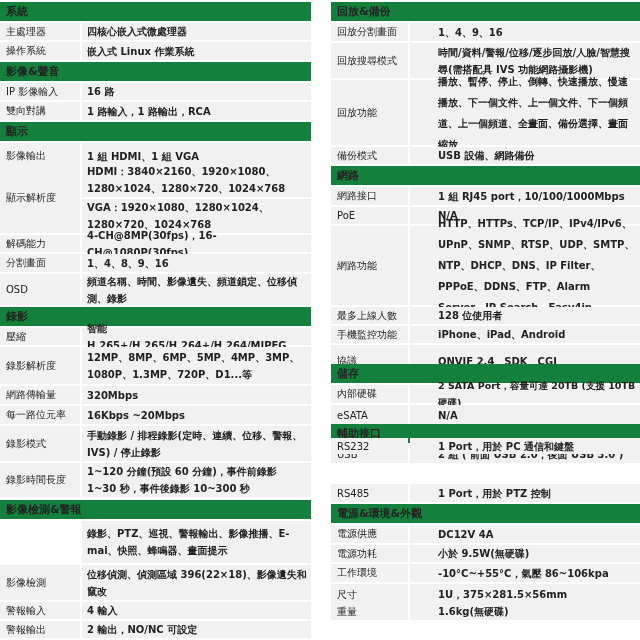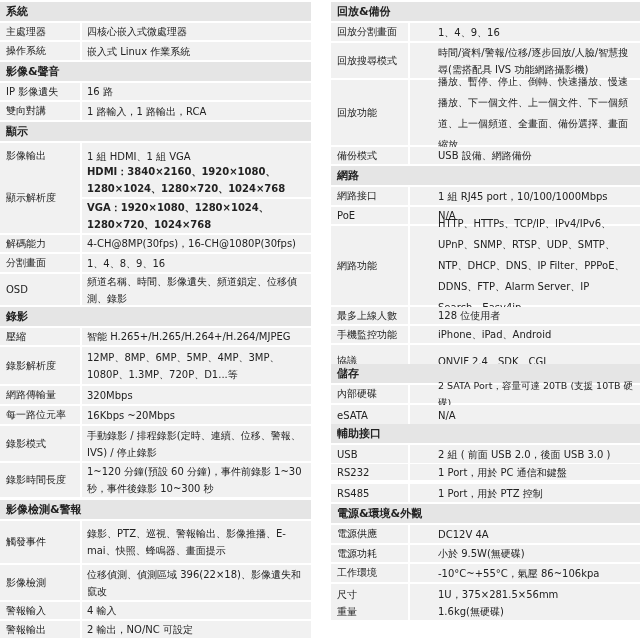--- a/index.html
+++ b/index.html
@@ -1,27 +1,27 @@
 <!DOCTYPE html>
 <html><head>
 <meta charset="utf-8">
 <style>
   html, body { margin:0; padding:0; background:#ffffff; }
   body { width:640px; height:640px; position:relative; overflow:hidden;
          font-family:"DejaVu Sans","Liberation Sans",sans-serif; color:#1a1a1a; }
   .panel { position:absolute; top:0; }
   .panel.left { left:0; width:311px; }
   .panel.right { left:331px; width:309px; }
-  .hdr { position:absolute; left:0; right:0; height:19px; background:#e5e5e5;
+  .hdr { position:absolute; left:0; right:0; height:19px; background:#15803d;
          font-size:11px; font-weight:bold; line-height:19px; padding-left:6px; color:#222; box-sizing:border-box; }
   .row { position:absolute; left:0; right:0; }
   .lab { position:absolute; left:0; top:0; bottom:0; background:#f1f1f1;
          font-size:10px; font-weight:normal; display:flex; align-items:center; padding-left:6px; box-sizing:border-box; color:#222; }
   .val { position:absolute; top:0; bottom:0; right:0; background:#f1f1f1;
-         font-size:10px; font-weight:normal; display:flex; align-items:center; padding-left:5px; padding-right:4px; box-sizing:border-box; color:#222; line-height:17px; }
+         font-size:10px; font-weight:bold; display:flex; align-items:center; padding-left:5px; padding-right:4px; box-sizing:border-box; color:#222; line-height:17px; }
   .left .lab { width:80px; }
   .left .val { left:82px; }
   .right .lab { width:77px; }
   .right .val { left:79px;padding-left:28px; }
   .sub { position:absolute; left:82px; right:0; background:#f1f1f1; font-size:10px; font-weight:bold;
          display:flex; align-items:center; padding-left:5px; box-sizing:border-box; line-height:17px; color:#222; }
   .tall { line-height:21px; }
 </style>
 </head>
 <body>
@@ -33,21 +33,21 @@
     <div class="lab">主處理器</div>
     <div class="val">四核心嵌入式微處理器</div>
   </div>
   <div class="row" style="top:42px;height:18px">
     <div class="lab">操作系統</div>
     <div class="val">嵌入式 Linux 作業系統</div>
   </div>
 
   <div class="hdr" style="top:62px">影像&amp;聲音</div>
   <div class="row" style="top:83px;height:17px">
-    <div class="lab">IP 影像遺失</div>
+    <div class="lab">IP 影像輸入</div>
     <div class="val">16 路</div>
   </div>
   <div class="row" style="top:102px;height:18px">
     <div class="lab">雙向對講</div>
     <div class="val">1 路輸入，1 路輸出，RCA</div>
   </div>
 
   <div class="hdr" style="top:122px">顯示</div>
   <div class="row" style="top:143px;height:26px">
     <div class="lab">影像輸出</div>
@@ -92,21 +92,20 @@
     <div class="lab">錄影模式</div>
     <div class="val">手動錄影 / 排程錄影(定時、連續、位移、警報、IVS) / 停止錄影</div>
   </div>
   <div class="row" style="top:463px;height:34px">
     <div class="lab">錄影時間長度</div>
     <div class="val">1~120 分鐘(預設 60 分鐘)，事件前錄影 1~30 秒，事件後錄影 10~300 秒</div>
   </div>
 
   <div class="hdr" style="top:500px">影像檢測&amp;警報</div>
   <div class="row" style="top:521px;height:42px">
-    <div class="lab">觸發事件</div>
     <div class="val">錄影、PTZ、巡視、警報輸出、影像推播、E-mai、快照、蜂鳴器、畫面提示</div>
   </div>
   <div class="row" style="top:565px;height:35px">
     <div class="lab">影像檢測</div>
     <div class="val">位移偵測、偵測區域 396(22×18)、影像遺失和竄改</div>
   </div>
   <div class="row" style="top:602px;height:17px">
     <div class="lab">警報輸入</div>
     <div class="val">4 輸入</div>
   </div>
@@ -169,21 +168,21 @@
   <div class="row" style="top:405px;height:20px">
     <div class="lab">eSATA</div>
     <div class="val">N/A</div>
   </div>
 
   <div class="hdr" style="top:424px">輔助接口</div>
   <div class="row" style="top:445px;height:18px">
     <div class="lab">USB</div>
     <div class="val">2 組 ( 前面 USB 2.0，後面 USB 3.0 )</div>
   </div>
-  <div class="row" style="top:464px;height:16px">
+  <div class="row" style="top:438px;height:16px">
     <div class="lab">RS232</div>
     <div class="val">1 Port，用於 PC 通信和鍵盤</div>
   </div>
   <div class="row" style="top:484px;height:18px">
     <div class="lab">RS485</div>
     <div class="val">1 Port，用於 PTZ 控制</div>
   </div>
 
   <div class="hdr" style="top:504px">電源&amp;環境&amp;外觀</div>
   <div class="row" style="top:525px;height:18px">

